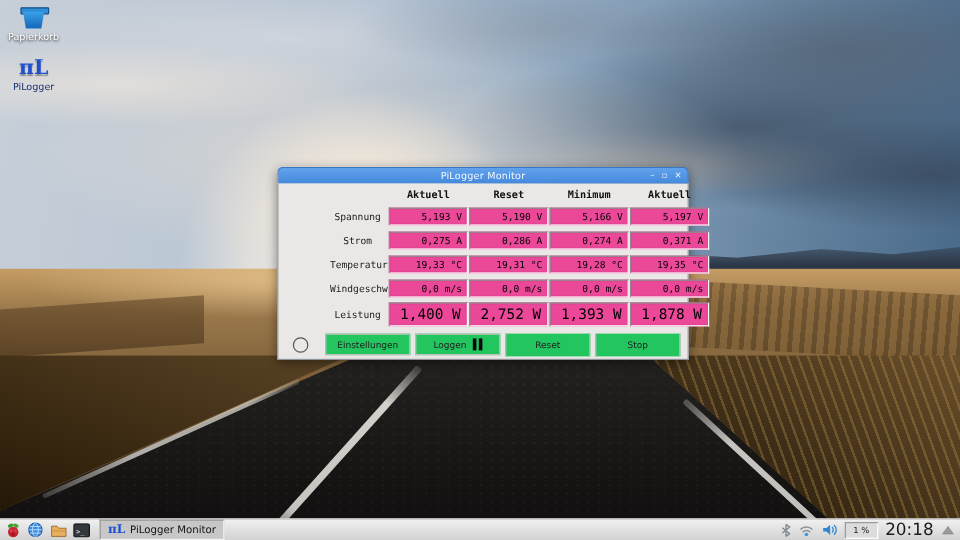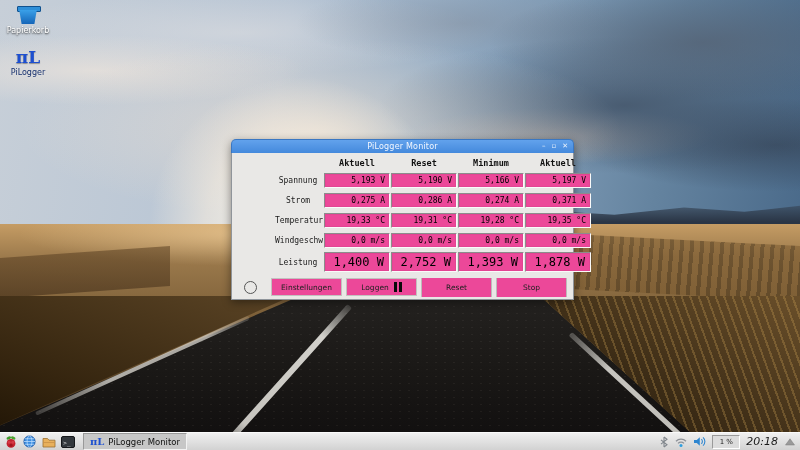--- a/index.html
+++ b/index.html
@@ -70,35 +70,35 @@
   .win-controls{position:absolute;right:5px;top:0;height:100%;display:flex;align-items:center;gap:6px;}
   .win-btn{font-size:7px;line-height:7px;color:#eaf2fc;cursor:default;}
   .win-body{height:145px;background:#e9e8e6;border:1px solid #8f949a;border-top:none;padding:1px 0 0 0;}
   .grid{display:grid;grid-template-columns:48px 66px 66px 66px 66px;grid-template-rows:15px 20px 20px 20px 20px 24px;column-gap:1px;align-items:center;padding:1px 4px 0 4px;font-family:"DejaVu Sans Mono",monospace;margin-left:39px;}
   .hdr{font-size:8.5px;font-weight:bold;color:#111;text-align:center;}
   .rowlbl{font-size:8px;color:#1a1a1a;text-align:center;padding-right:2px;white-space:nowrap;}
   .valbox{height:13px;background:#ec4899;border-top:1px solid #8c8c8c;border-left:1px solid #8c8c8c;border-bottom:1px solid #fafafa;border-right:1px solid #fafafa;box-shadow:inset 0 0 0 1px rgba(0,0,0,.04);display:flex;align-items:center;justify-content:flex-end;font-size:8px;color:#000;padding-right:4px;white-space:nowrap;}
   .valbox.big{height:18px;font-size:12px;padding-right:5px;}
   .btnrow{display:flex;align-items:center;height:22px;margin:2px 6px 0 6px;gap:4px;}
   .status-circle{width:11px;height:11px;border:1.5px solid #555;border-radius:50%;margin:0 10px 0 6px;flex:none;}
-  .wbtn{flex:1;height:16px;display:flex;align-items:center;justify-content:center;gap:5px;font-size:7.5px;color:#222;background:#ec4899;border:1px solid #c2c1bf;cursor:default;}
+  .wbtn{flex:1;height:16px;display:flex;align-items:center;justify-content:center;gap:5px;font-size:7.5px;color:#222;background:#22c55e;border:1px solid #c2c1bf;cursor:default;}
   .wbtn.sep{border-top:none;border-bottom:none;height:19px;border-color:#bdbcba;}
   .pause-icon{display:flex;gap:2px;}
   .pause-icon i{display:block;width:3px;height:10px;background:#0a0a0a;}
 
   
   .taskbar{position:absolute;left:0;bottom:0;width:800px;height:18px;background:linear-gradient(#f0f0f0,#d2d2d2);border-top:1px solid #fafafa;display:flex;align-items:center;padding:0 3px;box-sizing:border-box;gap:4px;}
   .tb-icon{width:15px;height:15px;display:flex;align-items:center;justify-content:center;flex:none;cursor:default;}
   .task-btn{height:15px;display:flex;align-items:center;gap:4px;padding:0 6px;background:#c7c7c7;border:1px solid;border-color:#999 #f2f2f2 #f2f2f2 #999;margin-left:4px;cursor:default;}
   .task-btn .mini-logo{font-family:"DejaVu Serif",serif;font-weight:bold;font-size:10px;color:#1d4fd0;line-height:10px;}
   .task-btn .task-lbl{font-size:8.5px;color:#111;white-space:nowrap;}
   .tb-spacer{flex:1;}
   .tray{display:flex;align-items:center;gap:6px;margin-right:2px;}
   .cpu-box{height:12px;min-width:22px;background:#dcdcdc;border:1px solid;border-color:#9a9a9a #fff #fff #9a9a9a;font-size:7px;color:#222;display:flex;align-items:center;justify-content:center;padding:0 2px;}
-  .clock{font-size:11px;color:#1a1a1a;white-space:nowrap;cursor:default;font-style:italic;}
+  .clock{font-size:14px;color:#1a1a1a;white-space:nowrap;cursor:default;}
 </style>
 </head>
 <body>
 
 <div class="screen">
 
   <div class="wallpaper">
     <div class="sky"></div>
     <div class="mountains"></div>
     <div class="field"></div>

